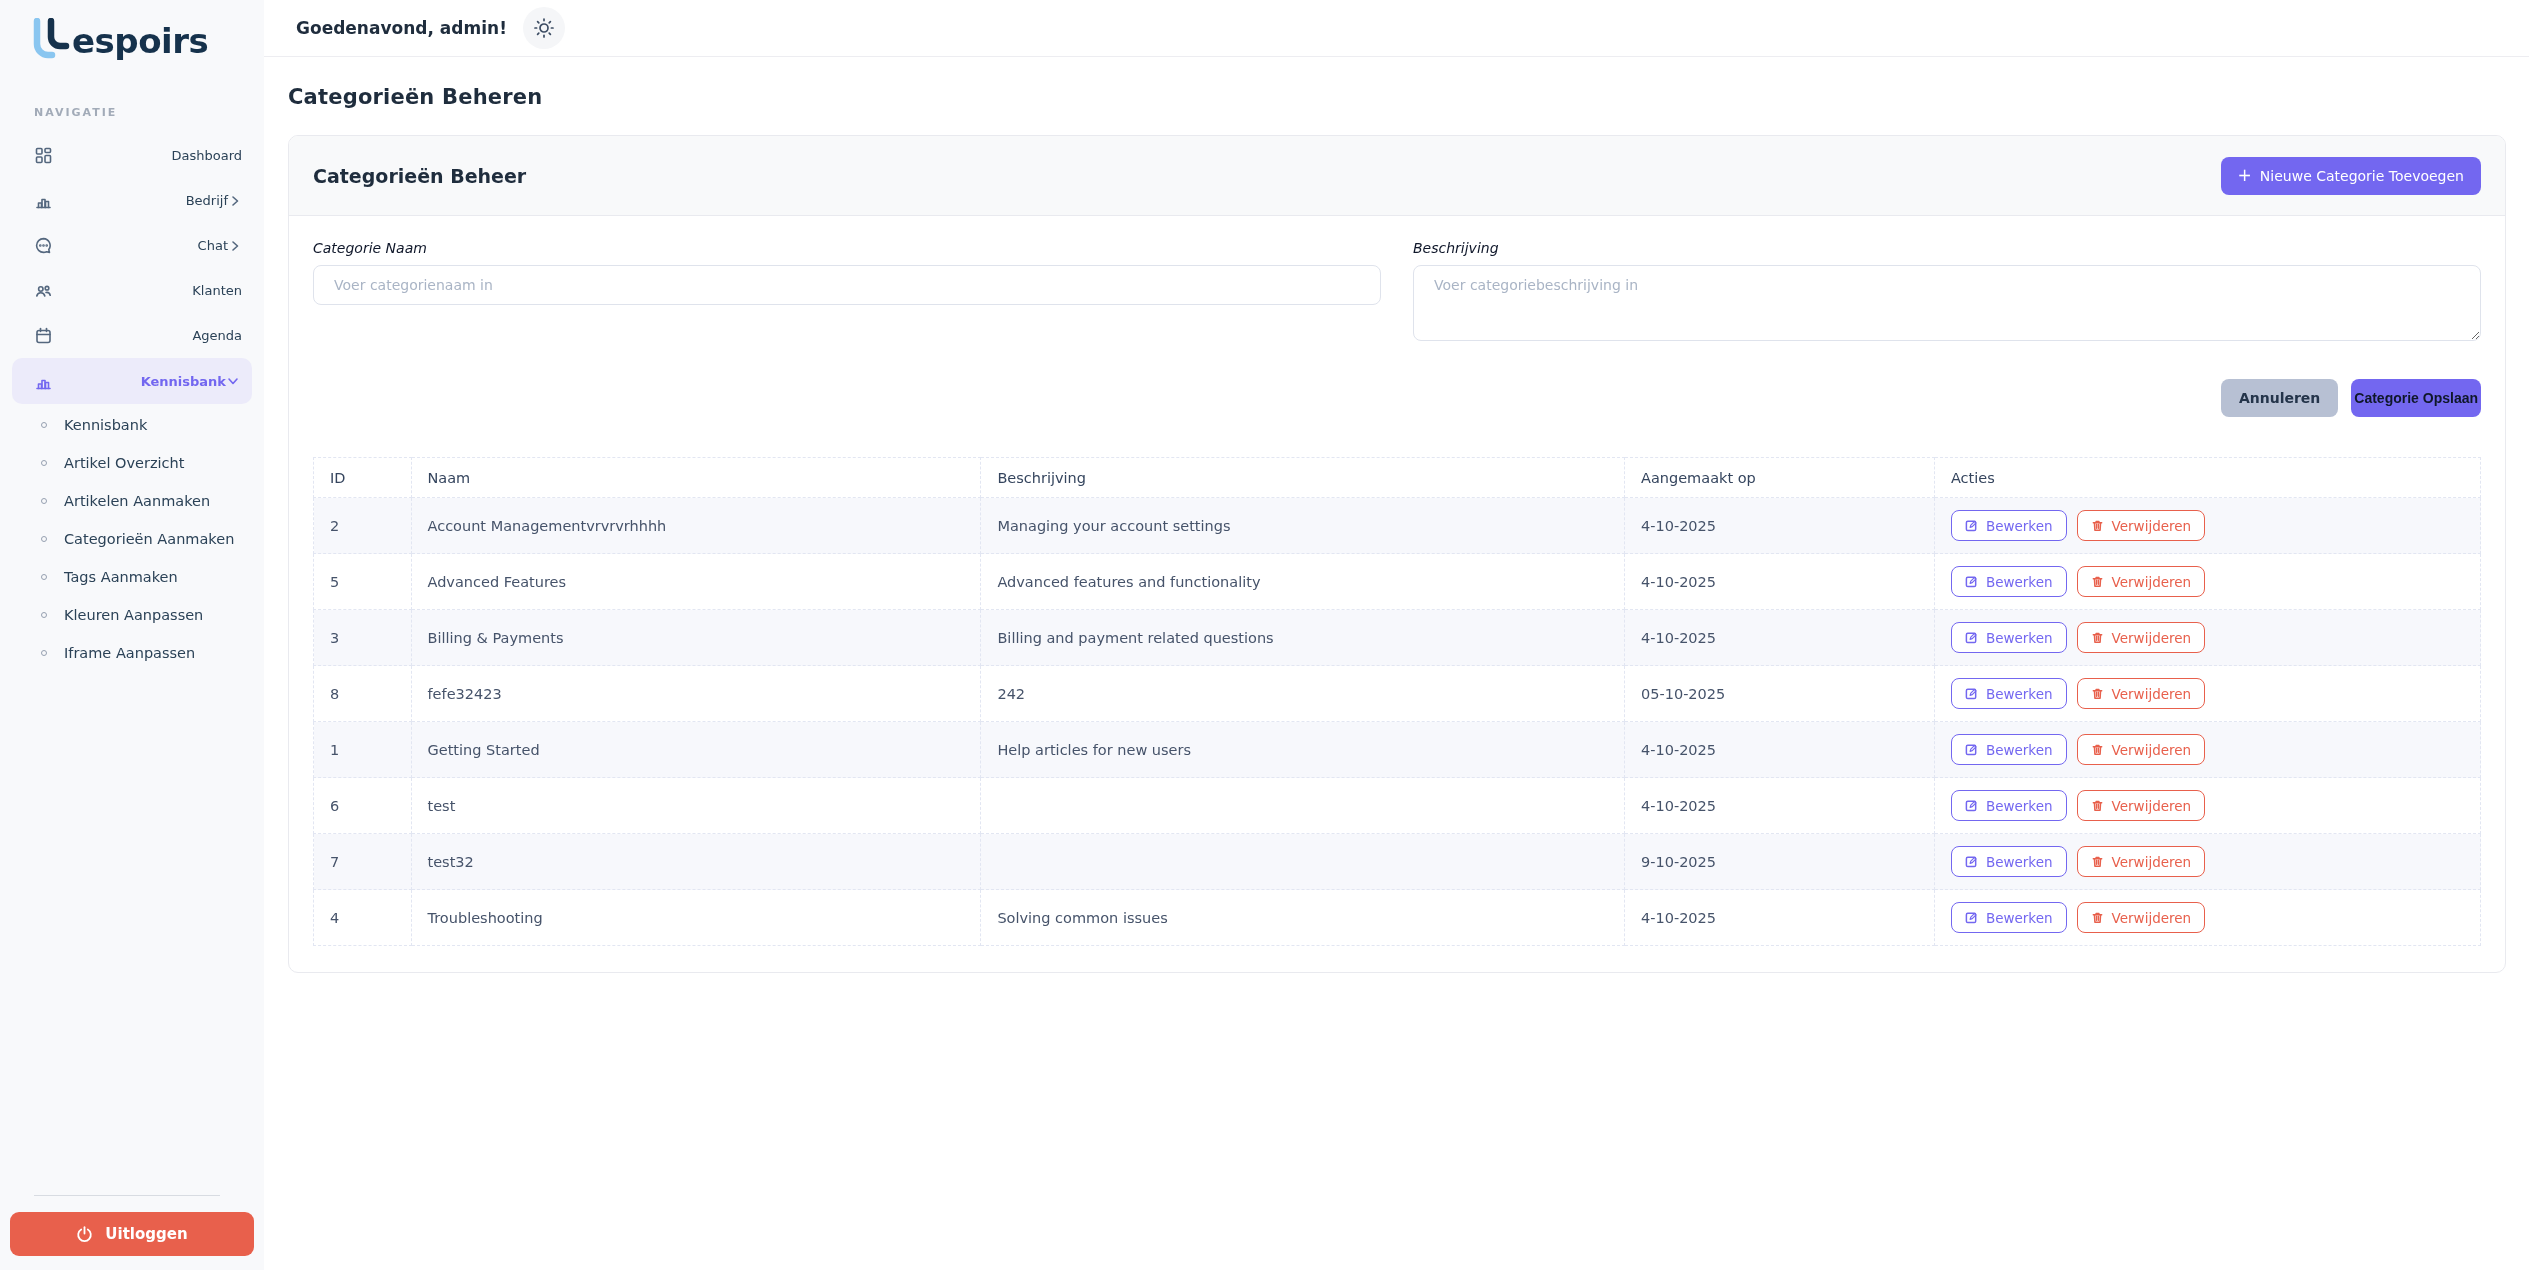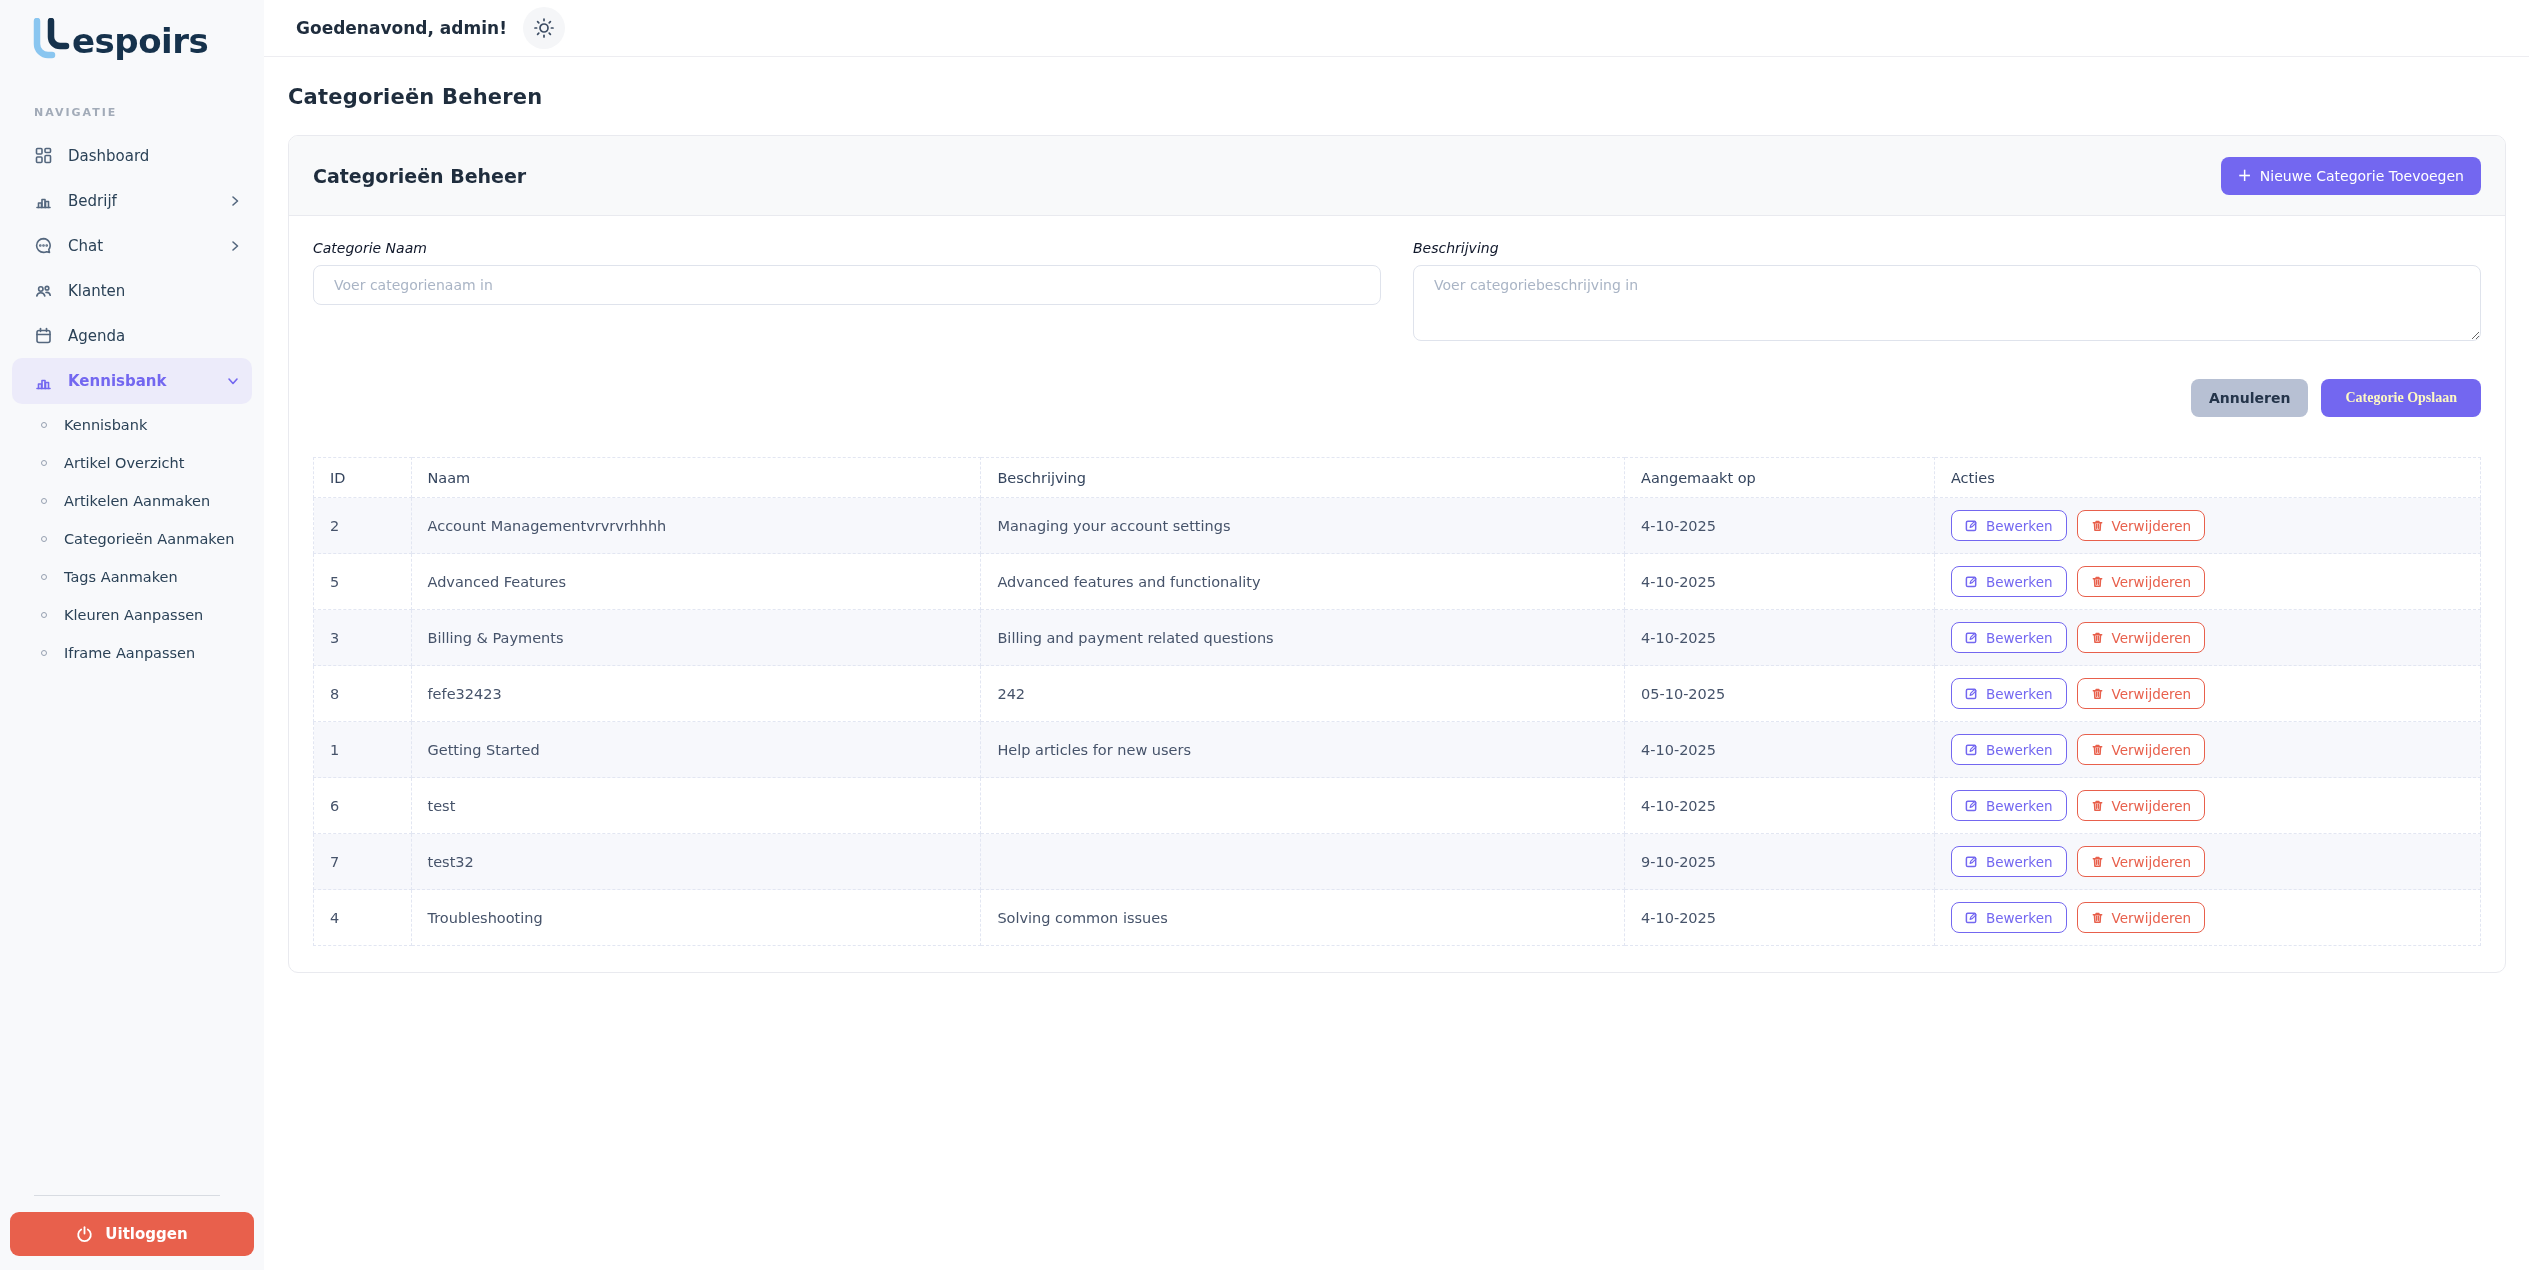--- a/index.html
+++ b/index.html
@@ -22,23 +22,23 @@
   }
   .logo { display: flex; align-items: center; gap: 6px; padding: 18px 0 0 30px; cursor: pointer; }
   .logo-mark { width: 40px; height: 46px; }
   .logo-text { font-size: 34px; font-weight: bold; color: #16324c; letter-spacing: -0.5px; margin-left: -4px; }
   .nav-label {
     margin: 42px 0 14px 34px;
     font-size: 11px; font-weight: bold; letter-spacing: 2px;
     color: #a2abb8; text-transform: uppercase;
   }
   .nav-item {
-    display: flex; align-items: center; gap: 15px;
+    display: flex; align-items: center; 
     height: 45px; padding: 0 22px 0 34px;
-    font-size: 15px; color: #2b4257; cursor: pointer;
+    font-size: 13px; color: #2b4257; cursor: pointer; text-align: right;
   }
   .nav-item .nav-ic { width: 19px; height: 19px; color: #54677e; flex: none; }
   .nav-item .nav-lbl { flex: 1; }
   .nav-item .chev { width: 14px; height: 14px; color: #54677e; flex: none; }
   .nav-item.active {
     margin: 0 12px; padding: 0 12px 0 22px; height: 46px;
     background: #ecebfa; border-radius: 10px;
     color: #7367f0; font-weight: bold;
   }
   .nav-item.active .nav-ic, .nav-item.active .chev { color: #7367f0; }
@@ -112,23 +112,23 @@
   .text-area { height: 76px; padding-top: 11px; resize: vertical; }
   .text-input::placeholder, .text-area::placeholder { color: #a9b4c5; }
 
   .form-actions { display: flex; justify-content: flex-end; gap: 13px; margin-top: 34px; }
   .btn-cancel {
     height: 38px; padding: 0 18px;
     background: #b7c0d3; color: #24344a; border: none; border-radius: 8px;
     font-size: 14px; font-weight: bold; font-family: inherit; cursor: pointer;
   }
   .btn-save {
-    height: 38px; padding: 0 24px;
-    background: #7367f0; color: #fef9c3; border: none; border-radius: 8px;
-    font-size: 14px; font-weight: bold; font-family: Liberation Serif, serif; cursor: pointer;
+    height: 38px; padding: 0 3px;
+    background: #7367f0; color: #0f172a; border: none; border-radius: 8px;
+    font-size: 14px; font-weight: bold; font-family: Liberation Sans, sans-serif; cursor: pointer;
   }
 
   .cat-table { width: 100%; border-collapse: collapse; margin-top: 40px; }
   .cat-table th, .cat-table td {
     border: 1px dashed #e2e6f2; text-align: left;
     font-size: 14.5px; padding: 0 16px;
   }
   .cat-table th { height: 40px; color: #35455e; font-weight: 500; background: #ffffff; }
   .cat-table td { height: 55px; color: #46536a; font-weight: normal; }
   .cat-table tbody tr:nth-child(odd) { background: #f7f8fc; }

